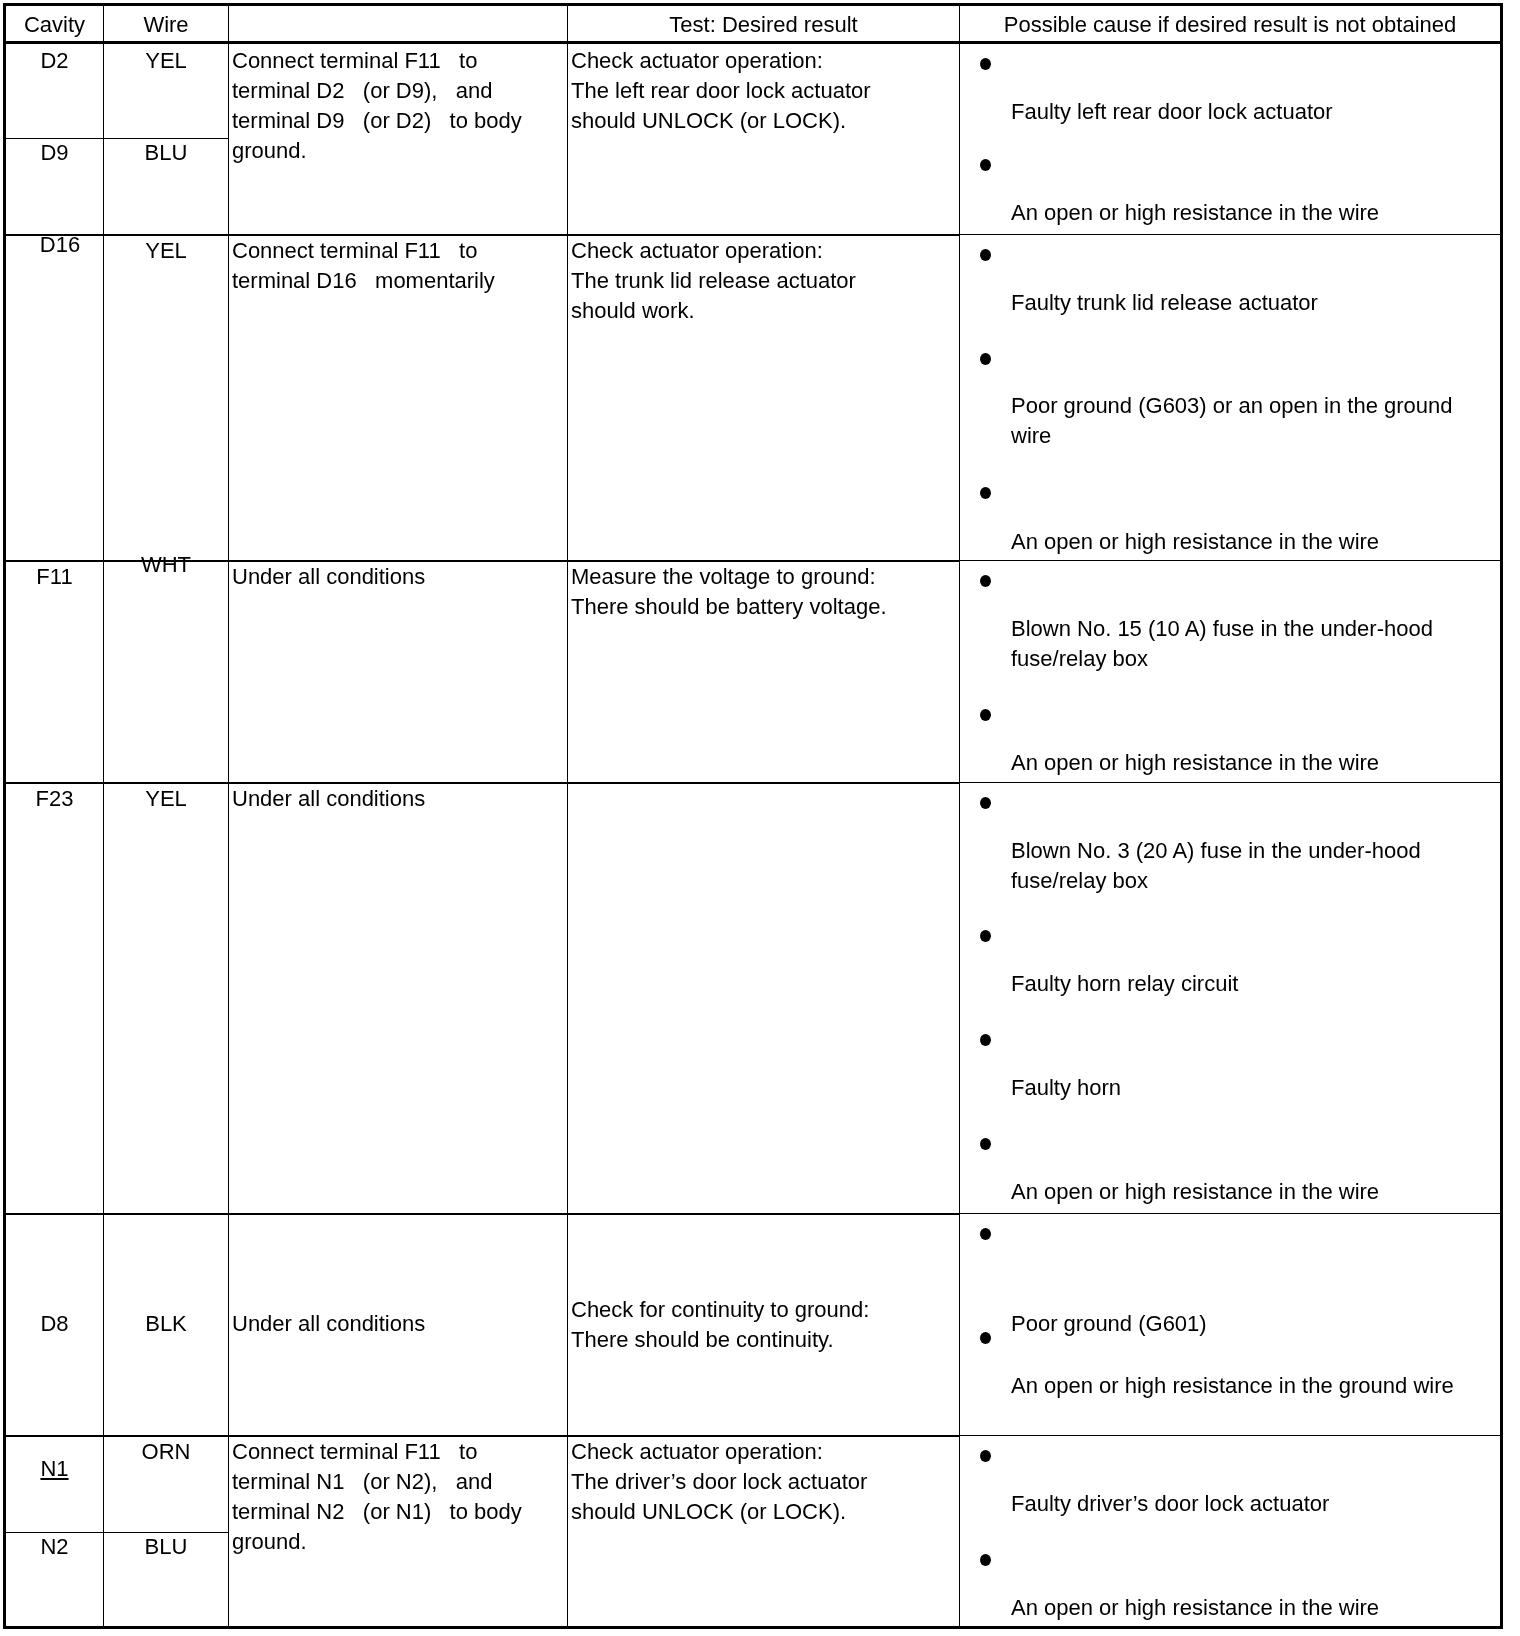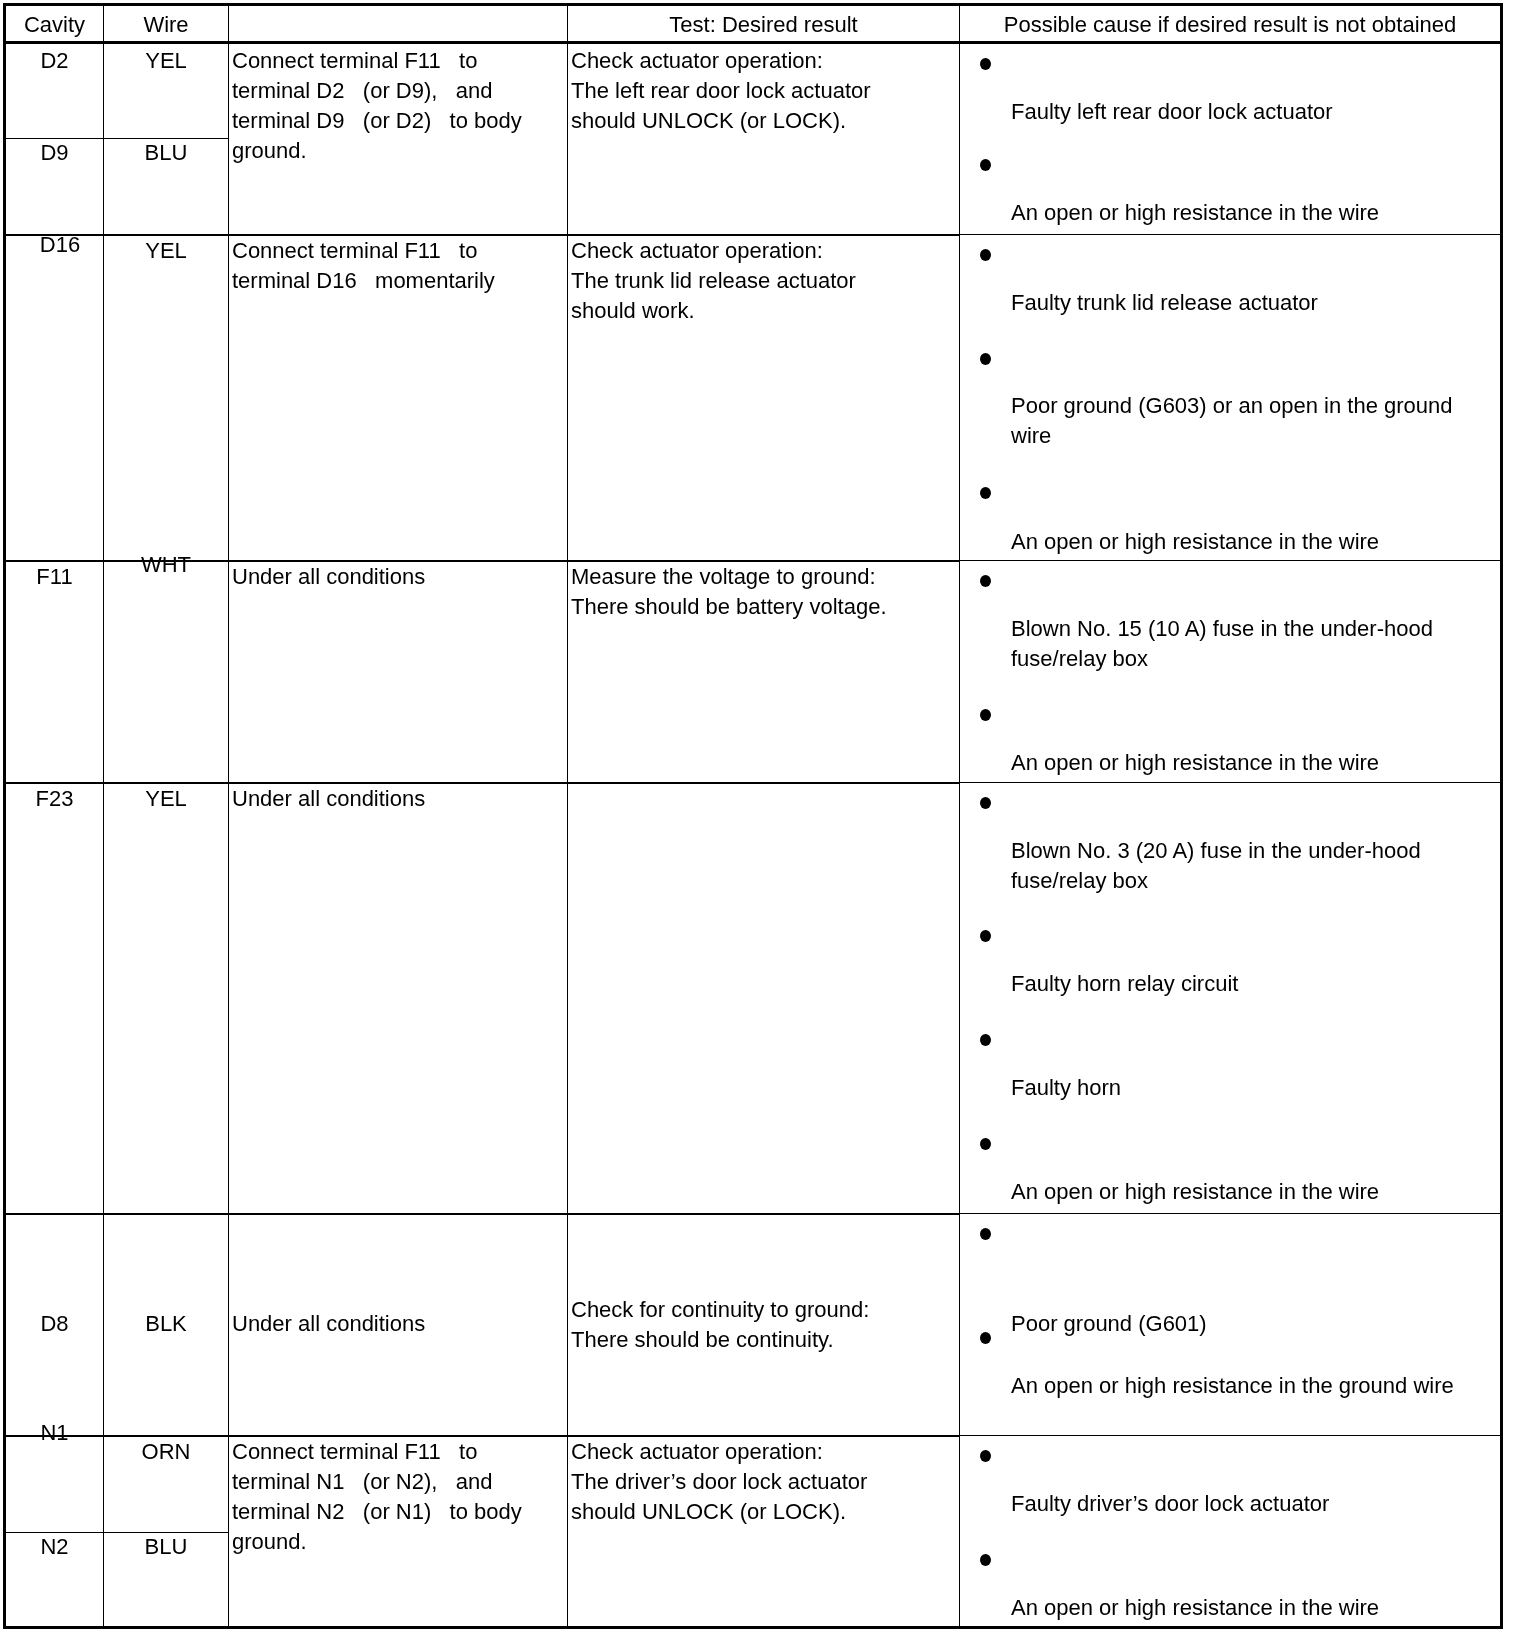--- a/index.html
+++ b/index.html
@@ -142,21 +142,21 @@
     <div class="cause-item" style="top:0;">
       <span class="bullet" style="top:14px;"></span>
       <span class="cause-text" style="top:53px;margin-top:42px;">Poor ground (G601)</span>
     </div>
     <div class="cause-item" style="top:104px;">
       <span class="bullet" style="top:14px;"></span>
       <span class="cause-text" style="top:53px;">An open or high resistance in the ground wire</span>
     </div>
   </div>
 
-  <div class="cell c-cav" style="top:1412px;">N1</div>
+  <div class="cell c-cav" style="top:1448px;text-decoration:underline;">N1</div>
   <div class="cell c-wire" style="top:1431px;">ORN</div>
   <div class="cell c-cav" style="top:1526px;">N2</div>
   <div class="cell c-wire" style="top:1526px;">BLU</div>
   <div class="cell c-test" style="top:1431px;">Connect terminal F11   to
 terminal N1   (or N2),   and
 terminal N2   (or N1)   to body
 ground.</div>
   <div class="cell c-res" style="top:1431px;">Check actuator operation:
 The driver’s door lock actuator
 should UNLOCK (or LOCK).</div>

